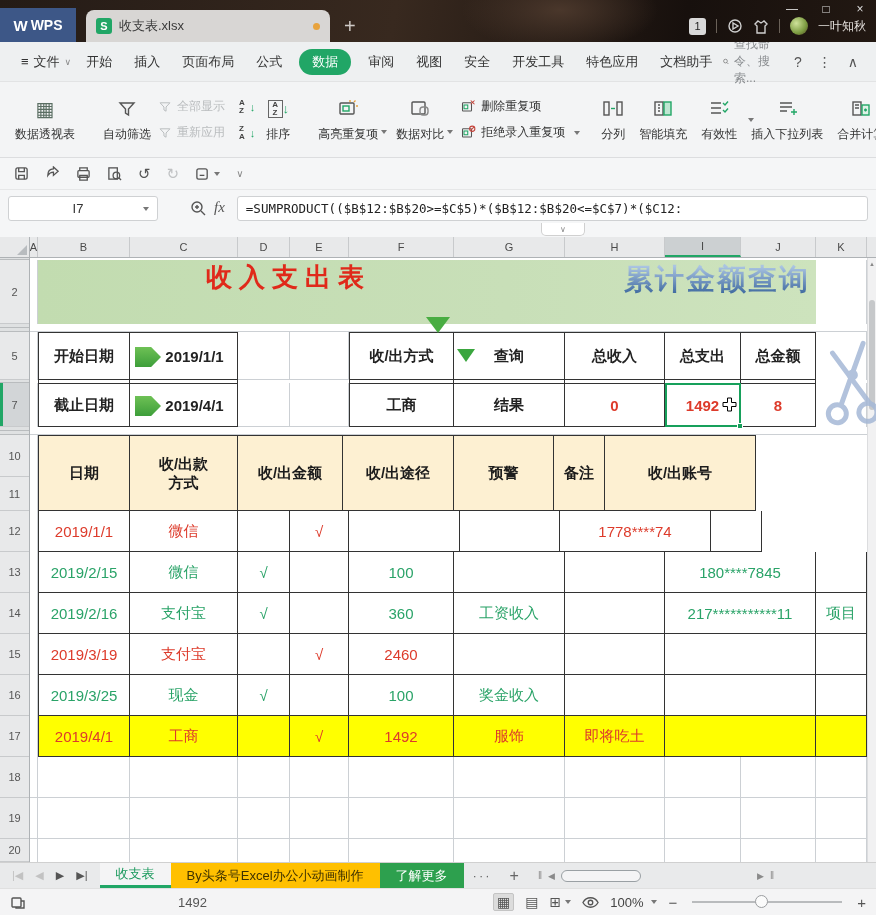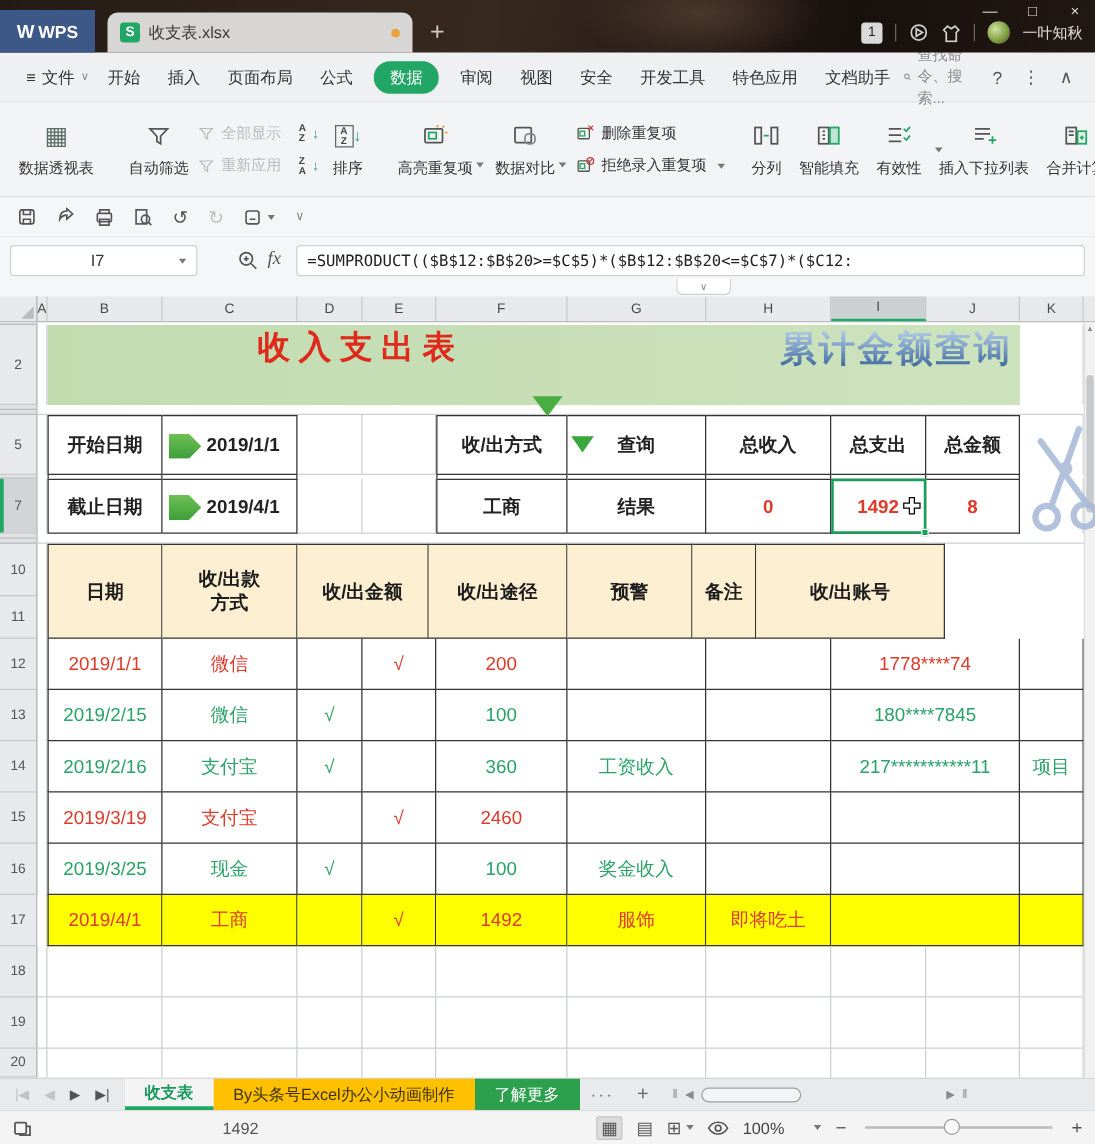--- a/index.html
+++ b/index.html
@@ -115,35 +115,35 @@
   .scissors{position:absolute;left:786px;top:78px;z-index:2;transform:rotate(-14deg);opacity:.85}
   .vscroll{width:9px;background:#f1f1f2;border-left:1px solid #dcdddf;position:relative}
   .vscroll .arr{display:block;text-align:center;font-size:6px;color:#888;padding-top:3px}
   .vthumb{position:absolute;left:1px;top:42px;width:6px;height:110px;background:#c6c8ca;border-radius:3px}
 
   
   .sheetbar{height:26px;background:#e9eaeb;border-top:1px solid #d0d0d0;display:flex;align-items:stretch;font-size:13px}
   .snav{display:flex;align-items:center;gap:12px;padding:0 12px;color:#545454;font-size:11px}
   .snav .dim{color:#c2c2c2}
   .stab{display:flex;align-items:center;justify-content:center;padding:0 16px;white-space:nowrap}
-  .st-active{background:#f4f4f5;color:#1c9a5e;font-weight:bold;border-bottom:3px solid var(--accent)}
+  .st-active{background:#f4f4f5;color:#1c9a5e;font-weight:normal;border-bottom:3px solid var(--accent)}
   .st-yellow{background:#ffc000;color:#3f3200}
   .st-green{background:#2da04e;color:#fff}
   .smore{display:flex;align-items:center;color:#666;padding:0 9px;letter-spacing:2px}
   .hscroll{display:flex;align-items:center;gap:6px;color:#8a8a8a;margin-left:8px}
   .htrack{width:190px;height:14px;display:flex;align-items:center}
   .hthumb{width:80px;height:12px;border:1px solid #9aa0a4;border-radius:7px;background:#f4f4f5}
 
   
   .statusbar{height:27px;background:#f4f4f5;border-top:1px solid #e0e0e0;display:flex;align-items:center;padding:0 10px;color:#555;position:relative}
   .sb-val{position:absolute;left:178px;font-size:13px;color:#555}
   .sb-right{margin-left:auto;display:flex;align-items:center;gap:11px}
   .view-ic{font-size:14px;color:#555;display:flex;align-items:center}
   .view-ic.pressed{background:#dcdcdc;border:1px solid #c4c4c4;border-radius:2px;padding:0 3px}
-  .zoomsel{display:flex;align-items:center;gap:20px;color:#444}
+  .zoomsel{display:flex;align-items:center;gap:4px;color:#444}
   .ztrack{width:150px;height:2px;background:#b9bbbd;position:relative;margin:0 4px}
   .zknob{position:absolute;left:42%;top:-6px;width:13px;height:13px;border-radius:50%;background:#fbfbfb;border:1px solid #9b9da0}
   .pm{font-size:15px;color:#555}
 </style>
 </head>
 <body>
 
 <div class="titlebar">
   <div class="wps-chip">
     <span class="wps-mark">W</span>
@@ -551,21 +551,20 @@
       <div class="cell cK hc bt bb" style="overflow:hidden;white-space:nowrap">备注</div>
       <div class="cell cIJ hc bt bb">收/出账号</div>
     </div>
 
     <div class="grow tone-red" style="height:41px">
       <div class="cell cA lgr" style="color:#222"></div>
       <div class="cell cB bl bb">2019/1/1</div>
       <div class="cell cC bb">微信</div>
       <div class="cell cD bb"></div>
       <div class="cell cE bb">√</div>
-      <div class="cell cF bb">200</div>
       <div class="cell cG bb"></div>
       <div class="cell cH bb"></div>
       <div class="cell cIJ bb">1778****74</div>
       <div class="cell cK bb"></div>
     </div>
     <div class="grow tone-green" style="height:41px">
       <div class="cell cA lgr" style="color:#222"></div>
       <div class="cell cB bl bb">2019/2/15</div>
       <div class="cell cC bb">微信</div>
       <div class="cell cD bb">√</div>

